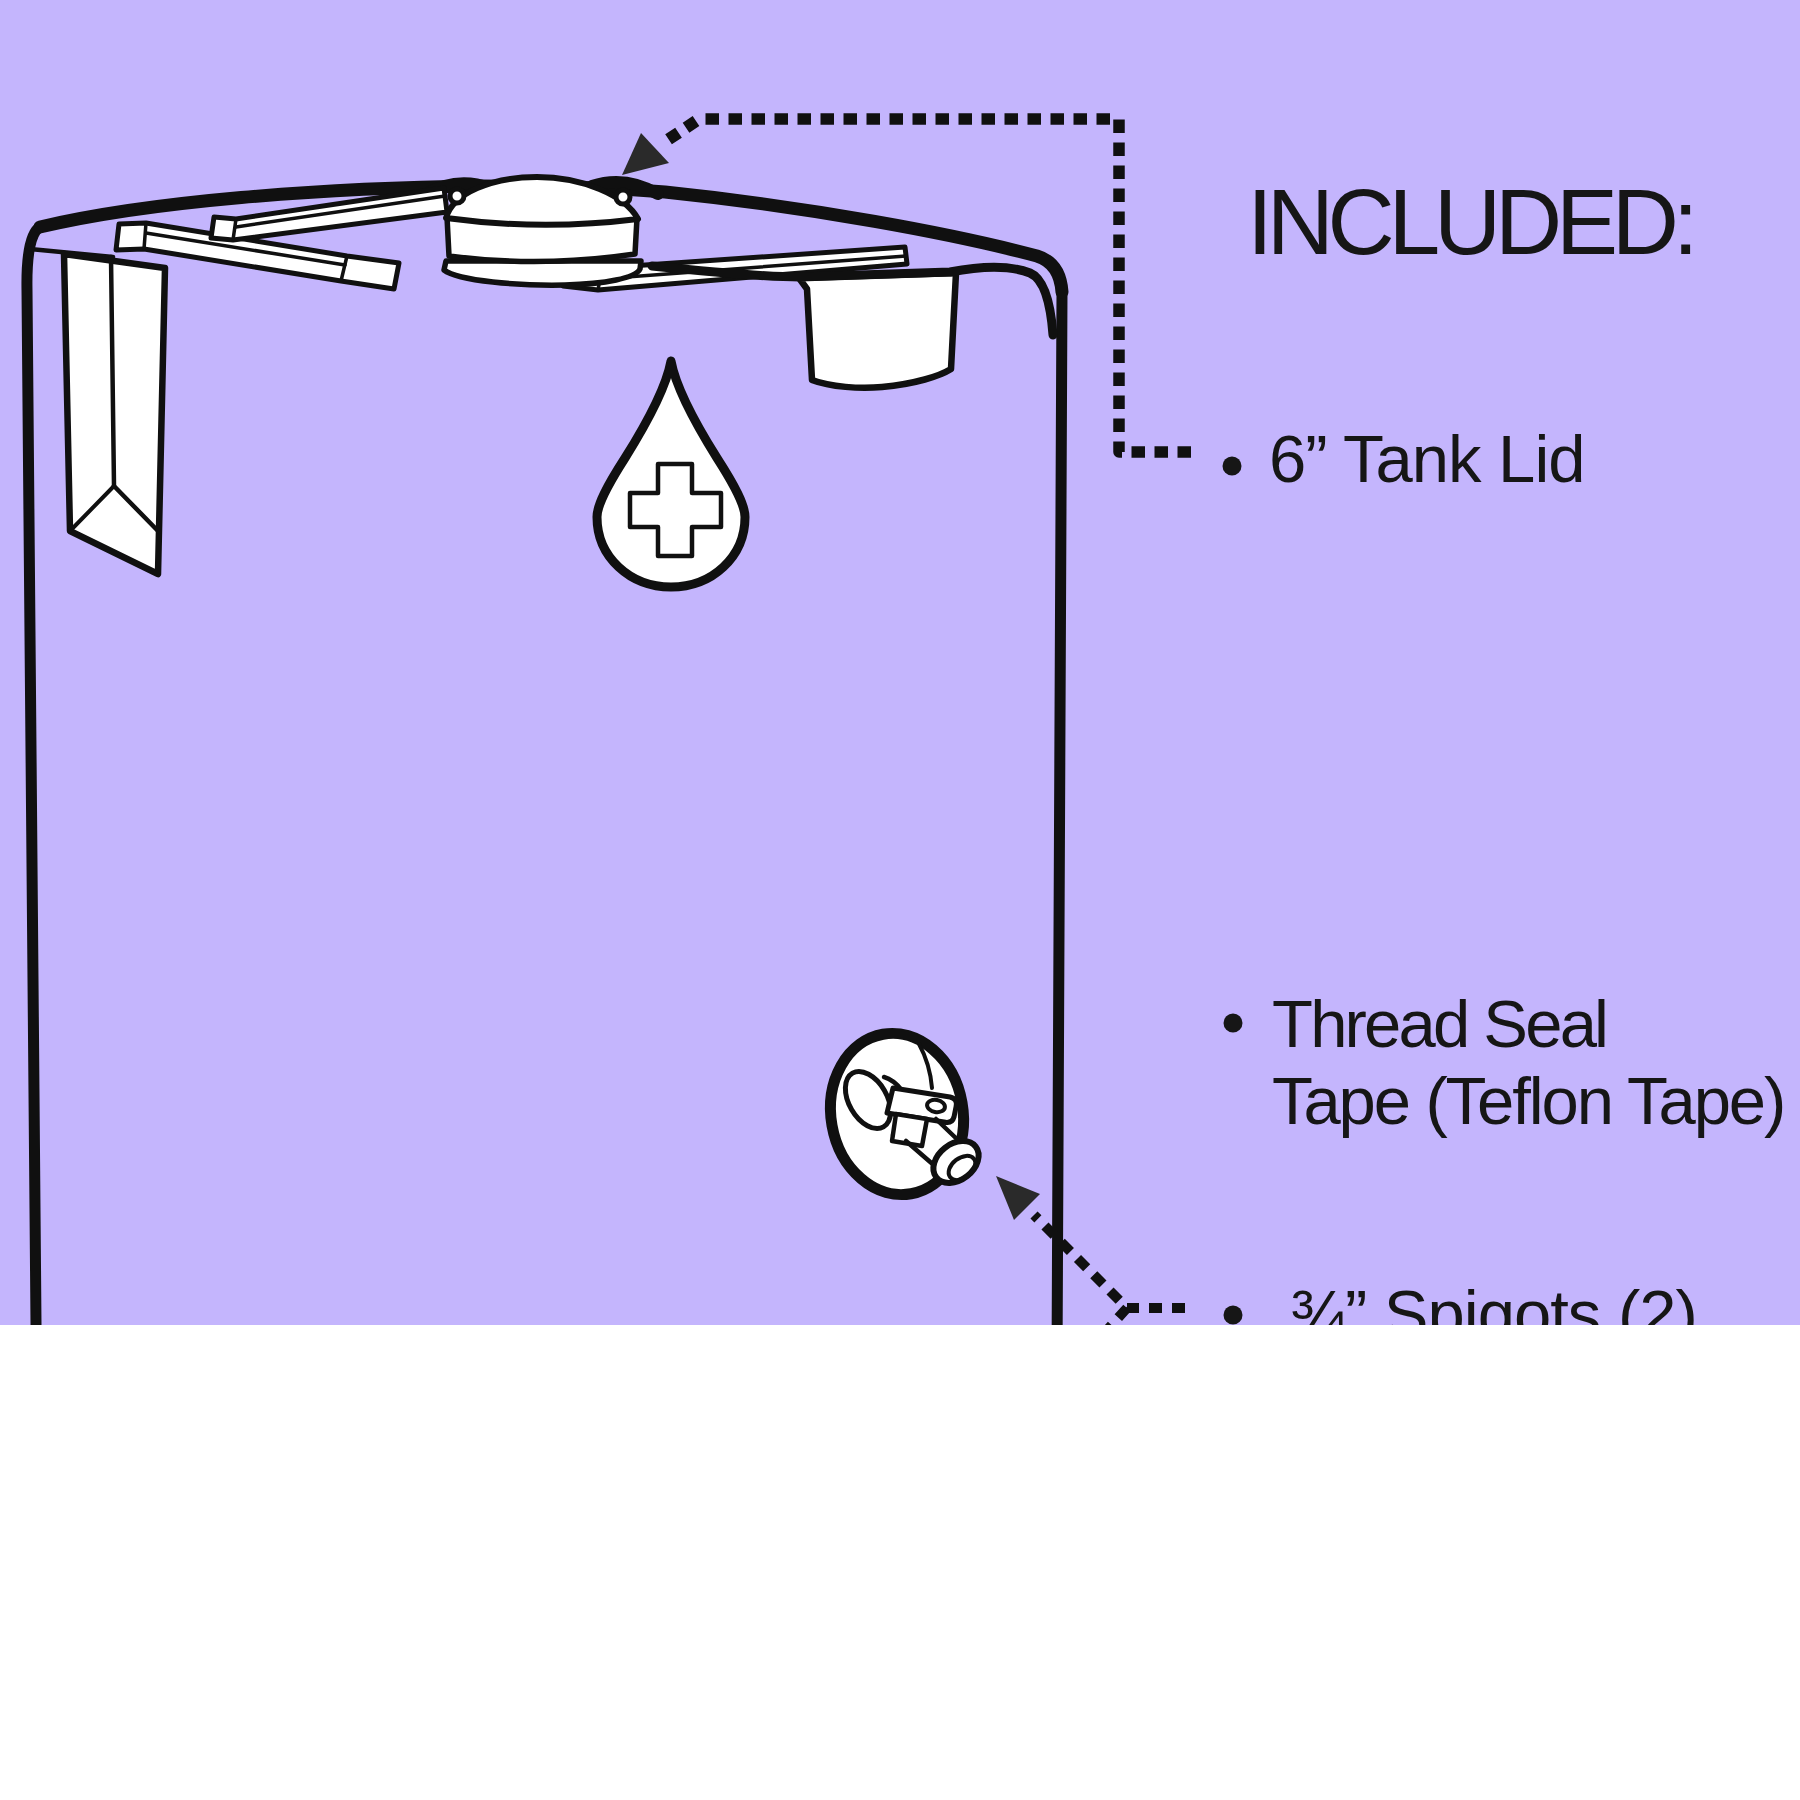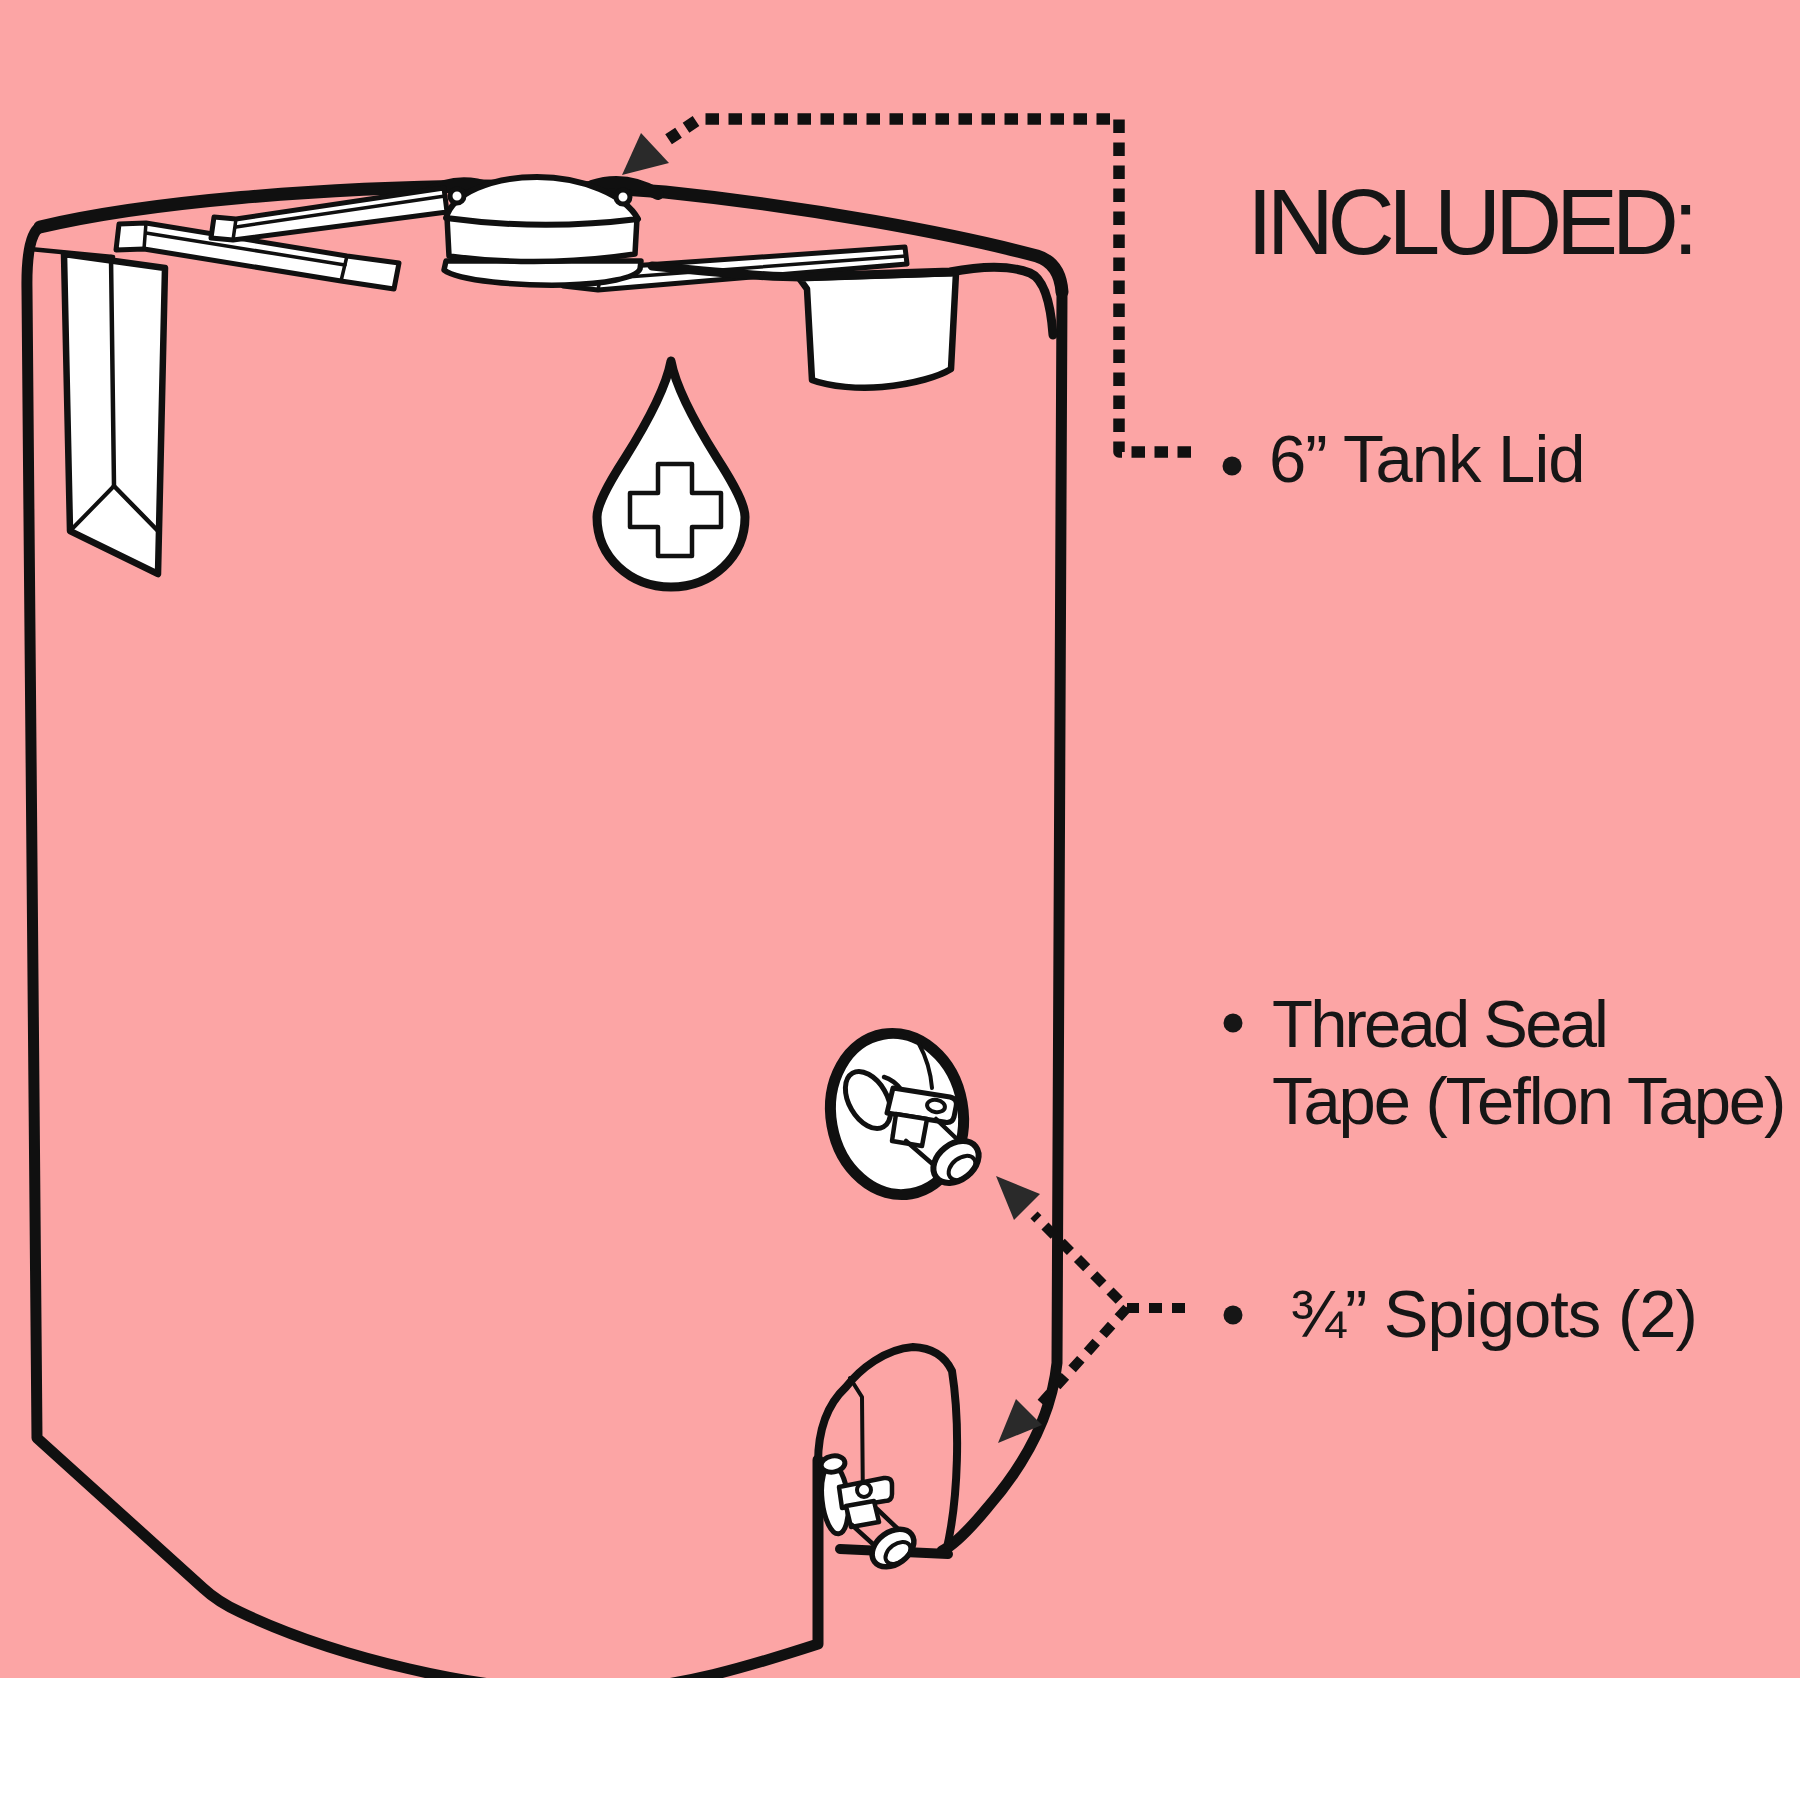--- a/index.html
+++ b/index.html
@@ -1,16 +1,16 @@
 <!DOCTYPE html>
 <html><head>
 <meta charset="utf-8">
 <style>
   html,body{margin:0;padding:0;background:#fff;}
-  #page{position:relative;width:1800px;height:1678px;background:#fca5a5;overflow:hidden;}
+  #page{position:relative;width:1800px;height:1325px;background:#c4b5fd;overflow:hidden;}
   svg{position:absolute;left:0;top:0;}
   text{font-family:"Liberation Sans",sans-serif;fill:#161616;}
 </style>
 </head>
 <body>
 <div id="page">
 <svg width="1800" height="1800" viewBox="0 0 1800 1800">
   <g fill="none" stroke="#101010" stroke-linecap="round" stroke-linejoin="round">
 
     <path stroke-width="11" d="M 40,227

